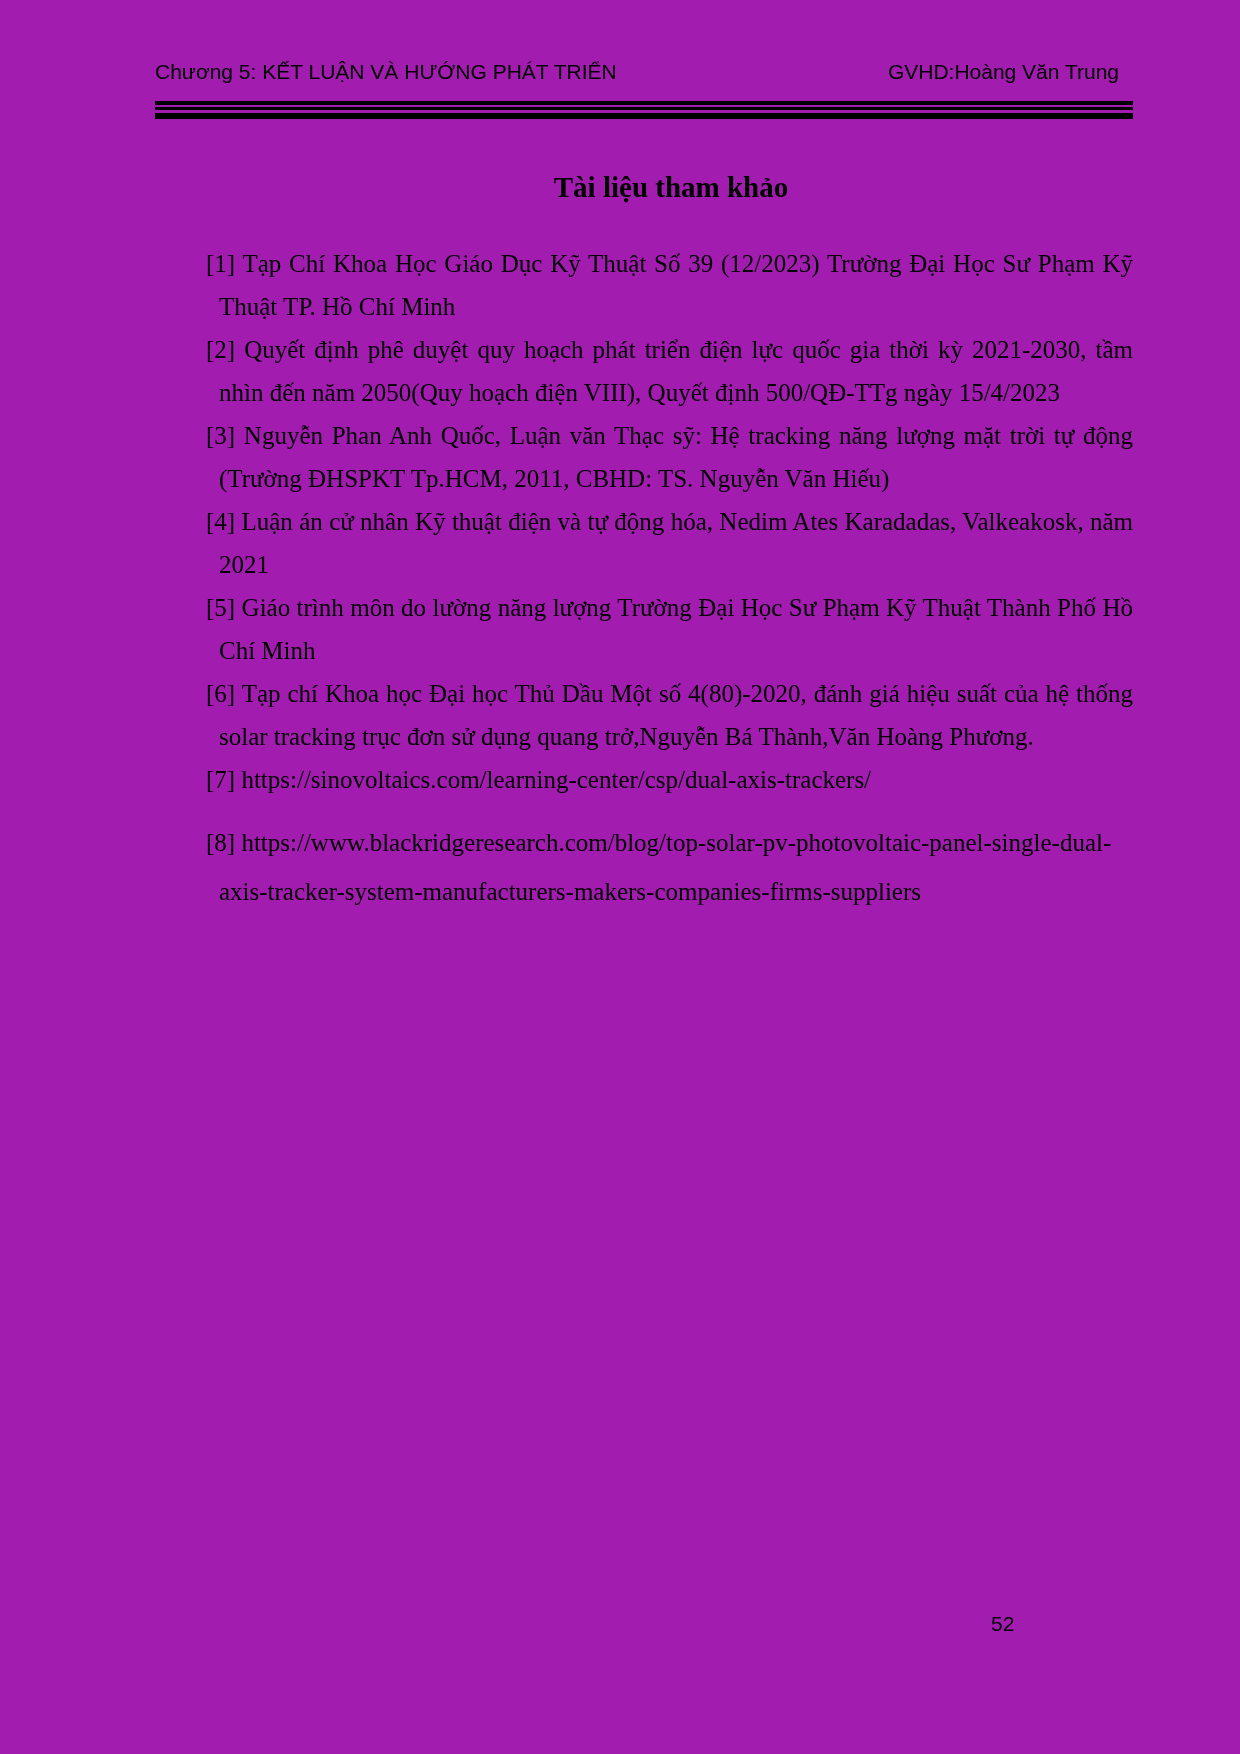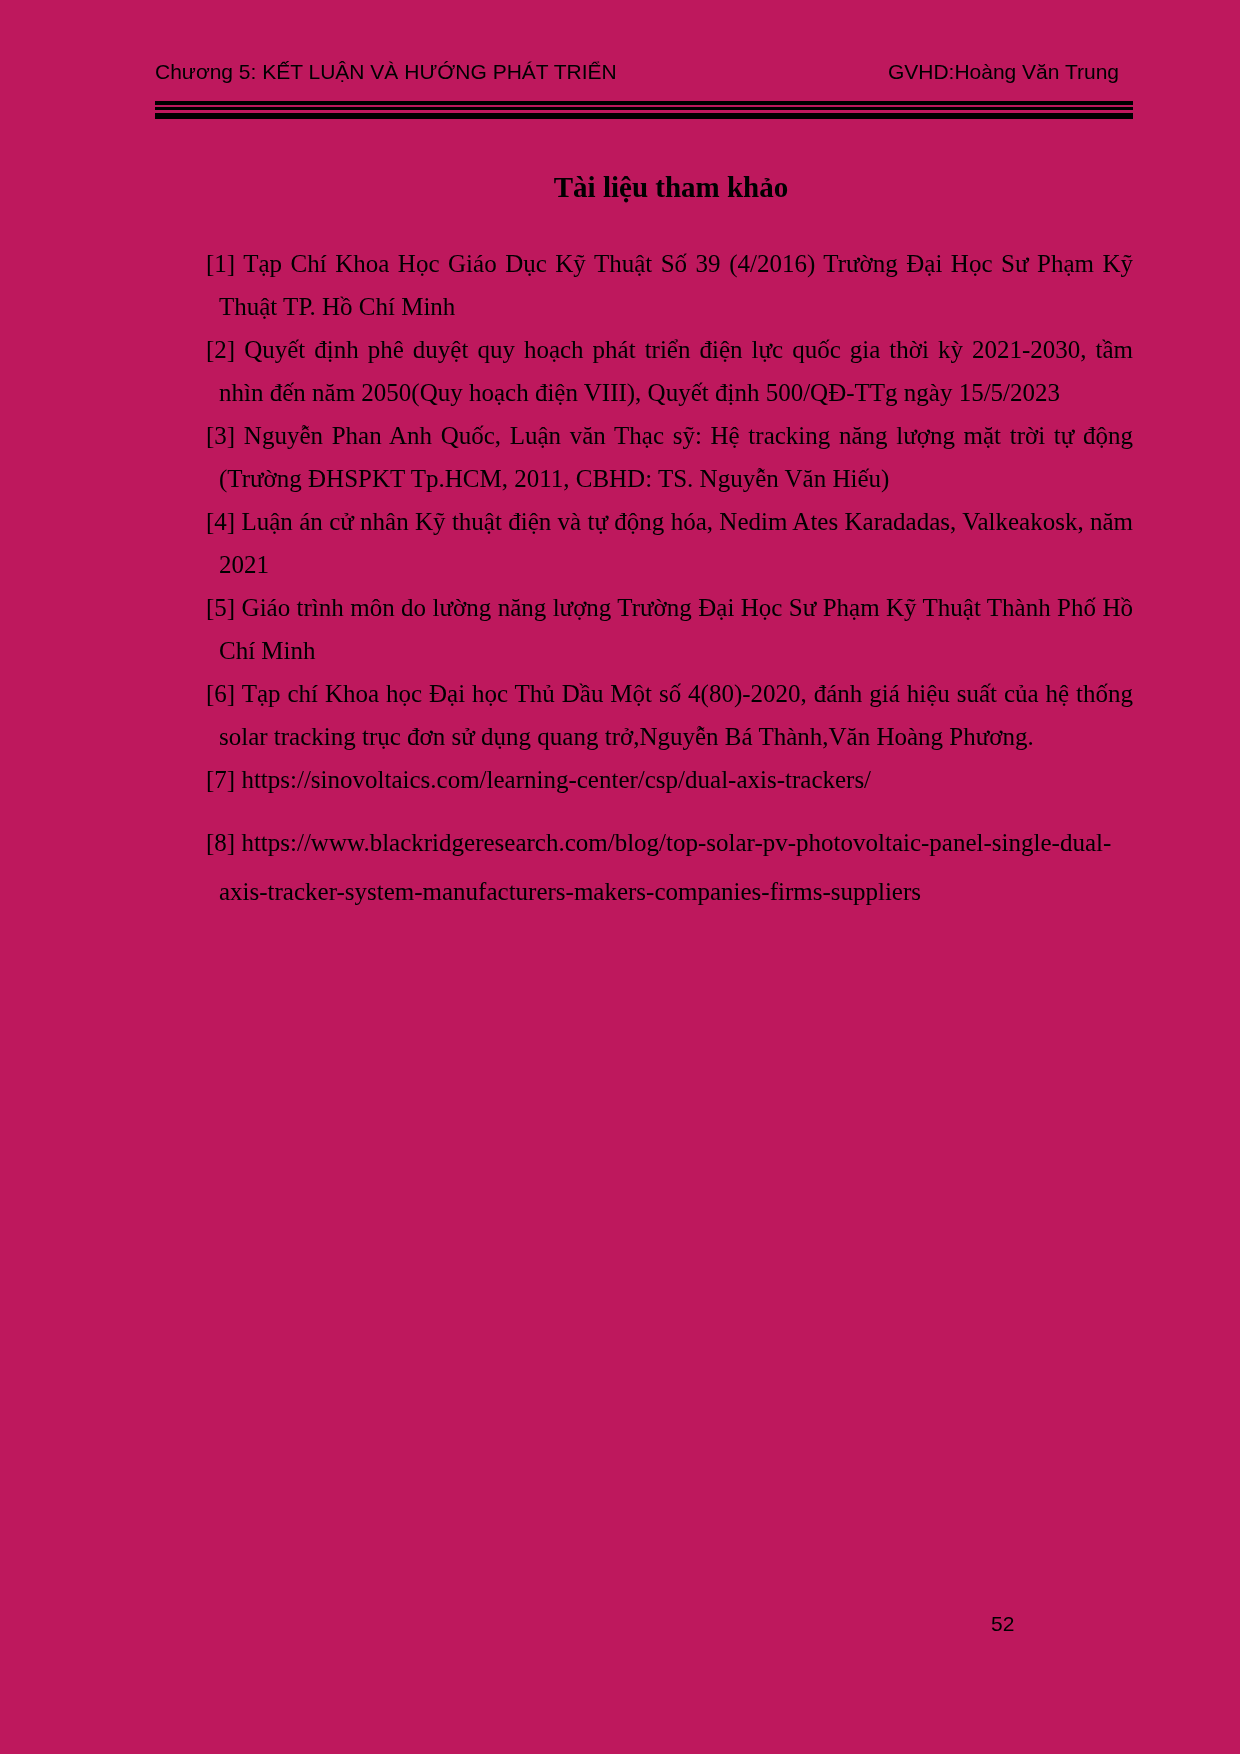--- a/index.html
+++ b/index.html
@@ -8,21 +8,21 @@
     height: 1754px;
     background: #ffffff;
     color: #000000;
     font-family: "Liberation Serif", serif;
     position: relative;
     overflow: hidden;
   }
   .page {
     position: absolute;
     inset: 0;
-    background: #be185d;
+    background: #a21caf;
   }
   
   .page-header {
     position: absolute;
     left: 155px;
     top: 58px;
     width: 978px;
   }
   .header-row {
     display: flex;
@@ -101,22 +101,22 @@
     <div class="header-rule">
       <div class="rule rule-a"></div>
       <div class="rule rule-b"></div>
       <div class="rule rule-c"></div>
     </div>
   </header>
 
   <h1 class="doc-title">Tài liệu tham khảo</h1>
 
   <main class="refs">
-    <p class="ref"><span class="ref-marker">[1]</span> <span class="ref-text">Tạp Chí Khoa Học Giáo Dục Kỹ Thuật Số 39 (4/2016) Trường Đại Học Sư Phạm Kỹ Thuật TP. Hồ Chí Minh</span></p>
-    <p class="ref"><span class="ref-marker">[2]</span> <span class="ref-text">Quyết định phê duyệt quy hoạch phát triển điện lực quốc gia thời kỳ 2021-2030, tầm nhìn đến năm 2050(Quy hoạch điện VIII), Quyết định 500/QĐ-TTg ngày 15/5/2023</span></p>
+    <p class="ref"><span class="ref-marker">[1]</span> <span class="ref-text">Tạp Chí Khoa Học Giáo Dục Kỹ Thuật Số 39 (12/2023) Trường Đại Học Sư Phạm Kỹ Thuật TP. Hồ Chí Minh</span></p>
+    <p class="ref"><span class="ref-marker">[2]</span> <span class="ref-text">Quyết định phê duyệt quy hoạch phát triển điện lực quốc gia thời kỳ 2021-2030, tầm nhìn đến năm 2050(Quy hoạch điện VIII), Quyết định 500/QĐ-TTg ngày 15/4/2023</span></p>
     <p class="ref"><span class="ref-marker">[3]</span> <span class="ref-text">Nguyễn Phan Anh Quốc, Luận văn Thạc sỹ: Hệ tracking năng lượng mặt trời tự động (Trường ĐHSPKT Tp.HCM, 2011, CBHD: TS. Nguyễn Văn Hiếu)</span></p>
     <p class="ref"><span class="ref-marker">[4]</span> <span class="ref-text">Luận án cử nhân Kỹ thuật điện và tự động hóa, Nedim Ates Karadadas, Valkeakosk, năm 2021</span></p>
     <p class="ref"><span class="ref-marker">[5]</span> <span class="ref-text">Giáo trình môn do lường năng lượng Trường Đại Học Sư Phạm Kỹ Thuật Thành Phố Hồ Chí Minh</span></p>
     <p class="ref"><span class="ref-marker">[6]</span> <span class="ref-text">Tạp chí Khoa học Đại học Thủ Dầu Một số 4(80)-2020, đánh giá hiệu suất của hệ thống solar tracking trục đơn sử dụng quang trở,Nguyễn Bá Thành,Văn Hoàng Phương.</span></p>
     <p class="ref url"><span class="ref-marker">[7]</span> <span class="ref-text">https://sinovoltaics.com/learning-center/csp/dual-axis-trackers/</span></p>
     <p class="ref url spaced"><span class="ref-marker">[8]</span> <span class="ref-text">https://www.blackridgeresearch.com/blog/top-solar-pv-photovoltaic-panel-single-dual-axis-tracker-system-manufacturers-makers-companies-firms-suppliers</span></p>
   </main>
 
   <div class="page-number">52</div>
 

